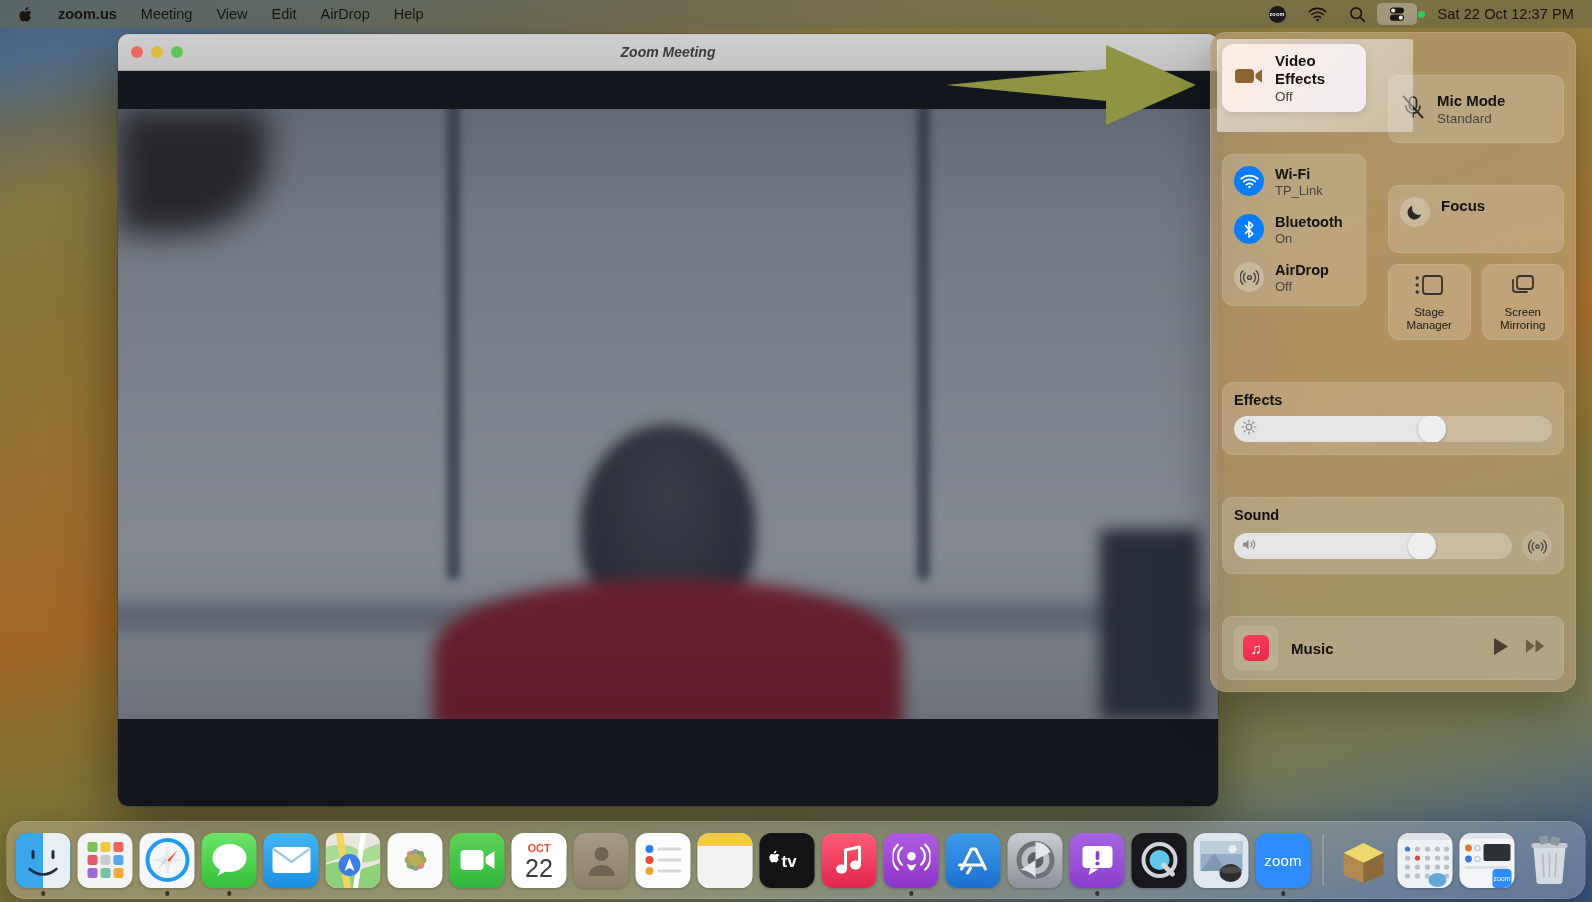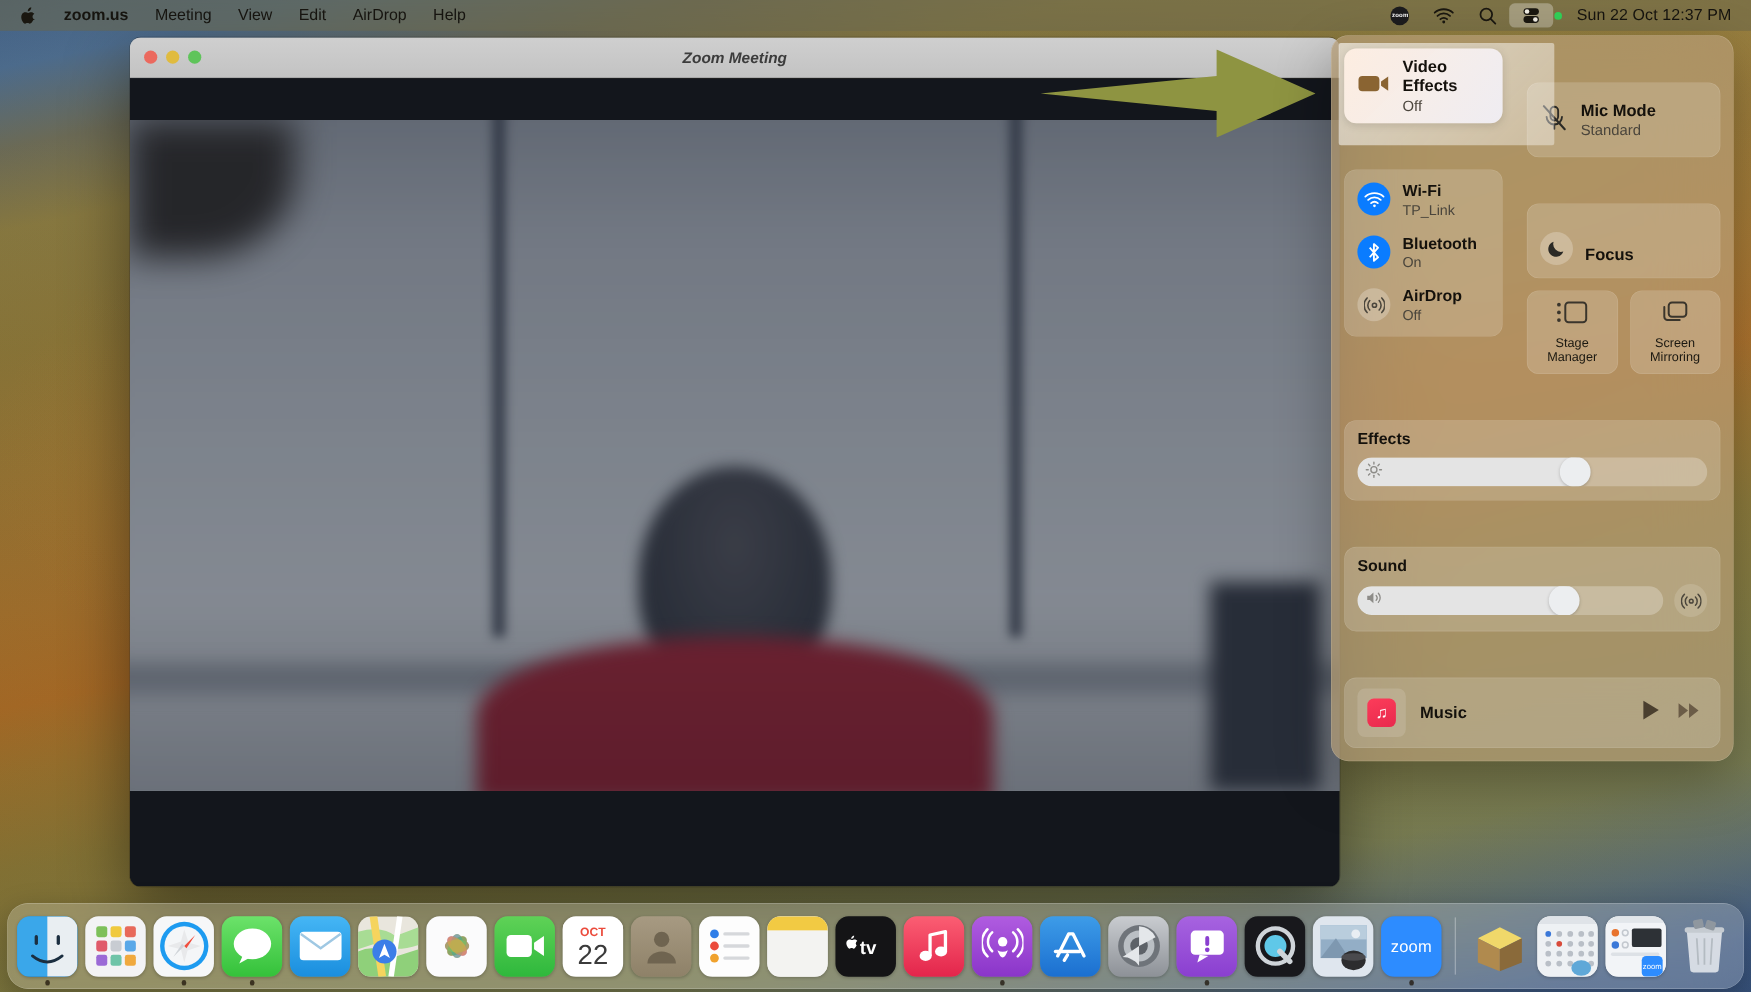--- a/index.html
+++ b/index.html
@@ -184,21 +184,21 @@
   .conn-icon {
     width: 30px; height: 30px; border-radius: 50%;
     display: flex; align-items: center; justify-content: center; flex: 0 0 30px;
   }
   .conn-icon.on { background: #0a7cff; }
   .conn-icon.off { background: rgba(255,255,255,0.24); }
   .conn-text { display: flex; flex-direction: column; }
   .conn-title { font-size: 14.5px; font-weight: bold; color: #14110c; line-height: 17px; }
   .conn-sub { font-size: 13px; color: #4a453c; line-height: 15px; }
 
-  .focus-tile { display: flex; align-items: flex-end; gap: 11px; padding: 12px; height: 68px; }
+  .focus-tile { display: flex; align-items: flex-start; gap: 11px; padding: 12px; height: 68px; }
   .focus-icon { width: 30px; height: 30px; border-radius: 50%; background: rgba(255,255,255,0.24); display: flex; align-items: center; justify-content: center; }
 
   .square-row { display: flex; gap: 11px; }
   .square-tile {
     width: 82.5px; height: 76px;
     display: flex; flex-direction: column; align-items: center; justify-content: center; gap: 5px;
     background: rgba(255,255,255,0.17);
     border-radius: 11px;
     box-shadow: 0 0 0 0.5px rgba(255,255,255,0.16) inset;
   }
@@ -337,21 +337,21 @@
       </div>
       <div class="mb-status cc-highlight">
         <svg width="18" height="18" viewBox="0 0 18 18">
           <rect x="2" y="2.4" width="14" height="6.2" rx="3.1" fill="#1a1710"></rect>
           <circle cx="5.2" cy="5.5" r="2.1" fill="#f0ede4"></circle>
           <rect x="2" y="9.6" width="14" height="6.2" rx="3.1" fill="#1a1710"></rect>
           <circle cx="12.8" cy="12.7" r="2.1" fill="#f0ede4"></circle>
         </svg>
       </div>
       <div class="green-dot"></div>
-      <div class="mb-clock">Sun 22 Oct  12:37 PM</div>
+      <div class="mb-clock">Sat 22 Oct  12:37 PM</div>
     </div>
   </div>
 
   <div class="arrow-annotation">
     <svg width="250" height="80" viewBox="0 0 250 80">
       <polygon points="0,40 160,24 160,0 250,40 160,80 160,56" fill="#8e9441"></polygon>
     </svg>
   </div>
 
   <div class="control-center">

